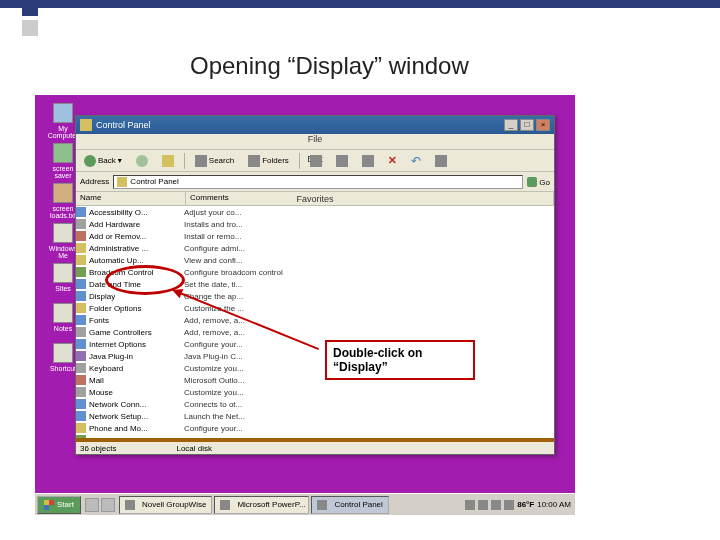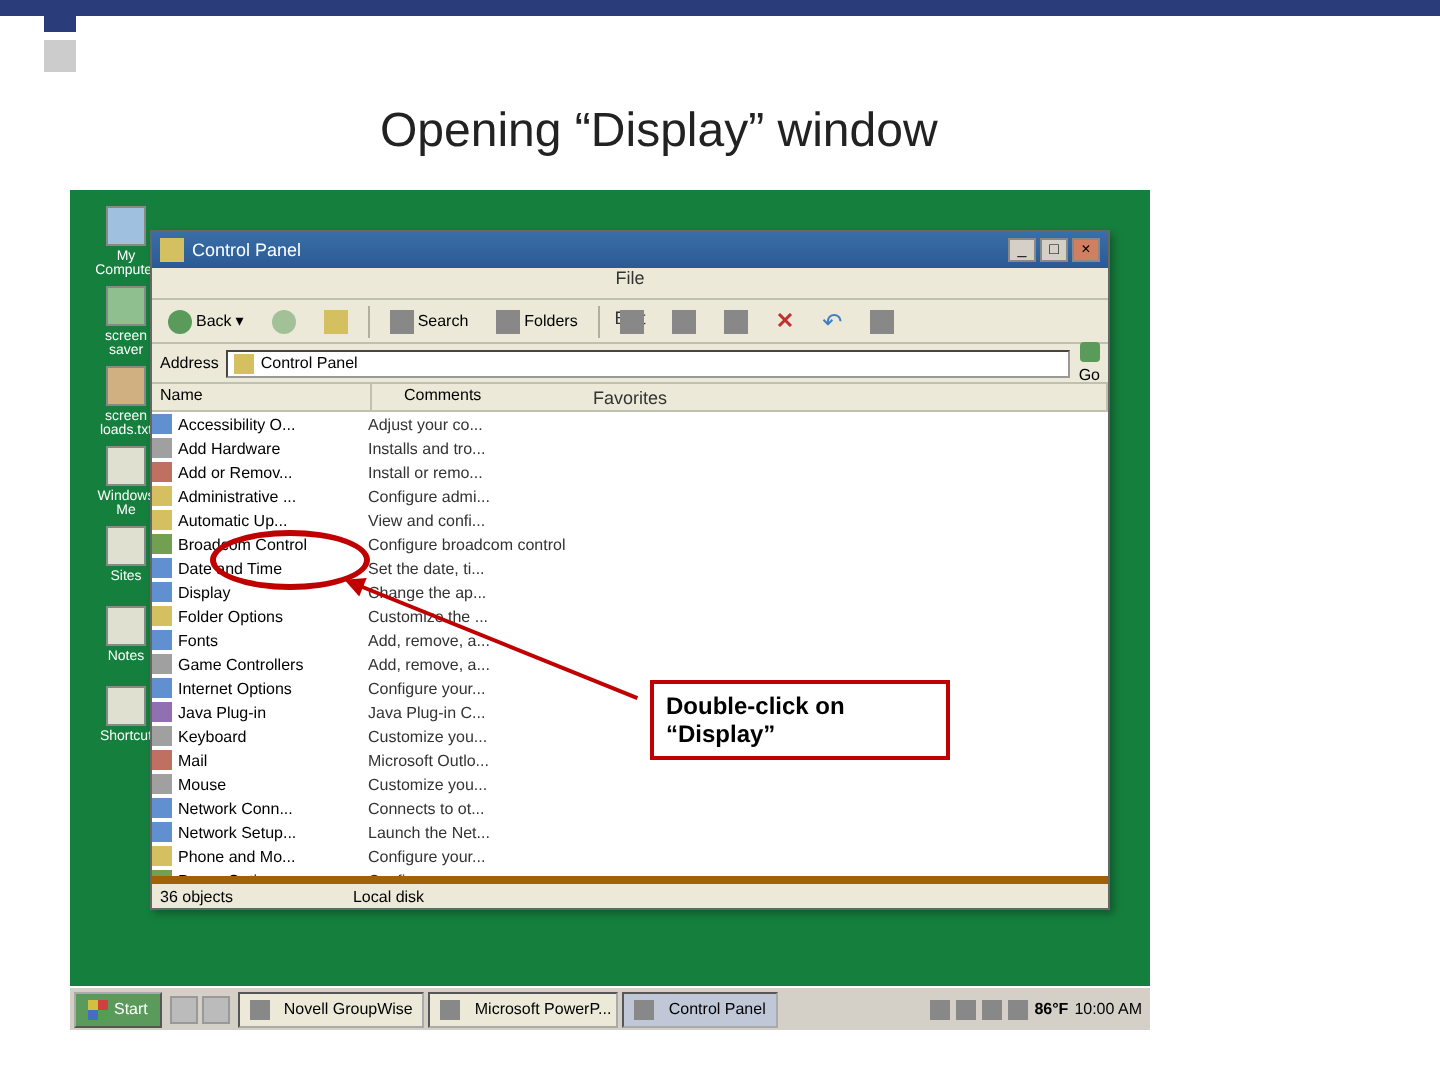--- a/index.html
+++ b/index.html
@@ -1,21 +1,21 @@
 <!DOCTYPE html>
 <html><head>
 <meta charset="utf-8">
 <style>
   * { box-sizing: border-box; margin: 0; padding: 0; }
   body { width: 720px; height: 540px; background: #fff; font-family: Arial, sans-serif; position: relative; overflow: hidden; }
   .slide-header { position: absolute; top: 0; left: 0; right: 0; height: 40px; background: #fff; border-top: 8px solid #2a3d7a; }
   .slide-header::before { content: ""; position: absolute; left: 22px; top: -8px; width: 16px; height: 16px; background: #2a3d7a; }
   .slide-header::after { content: ""; position: absolute; left: 22px; top: 12px; width: 16px; height: 16px; background: #ccc; }
   .slide-title { position: absolute; top: 52px; left: 190px; font-size: 24px; color: #222; }
-  .desktop { position: absolute; top: 95px; left: 35px; width: 540px; height: 420px; background: #15803d; overflow: hidden; }
+  .desktop { position: absolute; top: 95px; left: 35px; width: 540px; height: 420px; background: #a21caf; overflow: hidden; }
   .desktop-icon { position: absolute; width: 40px; font-size: 7px; color: #fff; text-align: center; }
   .desktop-icon .ico { width: 20px; height: 20px; margin: 0 auto 2px; background: #e0e0d0; border: 1px solid #888; }
   .di1 { top: 8px; left: 8px; } .di1 .ico { background: #a0c0e0; }
   .di2 { top: 48px; left: 8px; } .di2 .ico { background: #8fbf8f; }
   .di3 { top: 88px; left: 8px; } .di3 .ico { background: #d0b080; }
   .di4 { top: 128px; left: 8px; }
   .di5 { top: 168px; left: 8px; }
   .di6 { top: 208px; left: 8px; }
   .di7 { top: 248px; left: 8px; }
   .window { position: absolute; top: 20px; left: 40px; width: 480px; height: 340px; background: #ece9d8; border: 1px solid #666; box-shadow: 2px 2px 4px rgba(0,0,0,0.3); }
@@ -30,23 +30,23 @@
   .tbtn { display: flex; align-items: center; gap: 2px; padding: 2px 4px; }
   .tbtn .gl { width: 12px; height: 12px; border-radius: 50%; }
   .back { background: #5a9a5a; } .fwd { background: #5a9a5a; opacity: 0.5; }
   .up { width: 12px; height: 12px; background: #d4c060; }
   .sep { width: 1px; height: 16px; background: #b0b0a0; }
   .tico2 { width: 12px; height: 12px; background: #888; }
   .redx { color: #c03030; font-weight: bold; font-size: 11px; }
   .undo { color: #4080c0; font-size: 12px; }
   .addressbar { height: 20px; background: #ece9d8; display: flex; align-items: center; padding: 0 4px; gap: 4px; font-size: 8px; border-bottom: 1px solid #c0c0b0; }
   .addressbar .ainput { flex: 1; height: 14px; background: #fff; border: 1px inset #999; padding: 0 3px; display: flex; align-items: center; }
-  .gobtn { display: flex; align-items: flex-end; gap: 2px; flex-direction: column; }
+  .gobtn { display: flex; align-items: flex-end; gap: 2px; }
   .gobtn .goarr { width: 10px; height: 10px; background: #5a9a5a; border-radius: 2px; }
-  .listhdr { height: 14px; background: #ece9d8; display: flex; font-size: 8px; border-bottom: 1px solid #c0c0b0; gap: 12px; }
+  .listhdr { height: 14px; background: #ece9d8; display: flex; font-size: 8px; border-bottom: 1px solid #c0c0b0; }
   .listhdr div { border-right: 1px solid #c0c0b0; padding: 1px 4px; }
   .col-name { width: 110px; } .col-comment { flex: 1; }
   .listarea { height: 232px; background: #fff; overflow: hidden; position: relative; }
   .row { display: flex; font-size: 8px; height: 12px; align-items: center; padding-left: 0; }
   .row .rico { width: 10px; height: 10px; margin-right: 3px; flex-shrink: 0; }
   .row .rname { width: 95px; overflow: hidden; white-space: nowrap; text-overflow: ellipsis; }
   .row .rcomm { flex: 1; overflow: hidden; white-space: nowrap; text-overflow: ellipsis; color: #333; }
   .ic-blue { background: #6090d0; } .ic-yel { background: #d4c060; } .ic-grn { background: #70a050; }
   .ic-gry { background: #a0a0a0; } .ic-red { background: #c07060; } .ic-prp { background: #9070b0; }
   .statusbar { position: absolute; left: 0; right: 0; bottom: 0; height: 16px; background: #ece9d8; border-top: 4px solid #a16207; display: flex; align-items: center; font-size: 8px; padding: 0 4px; gap: 60px; }

